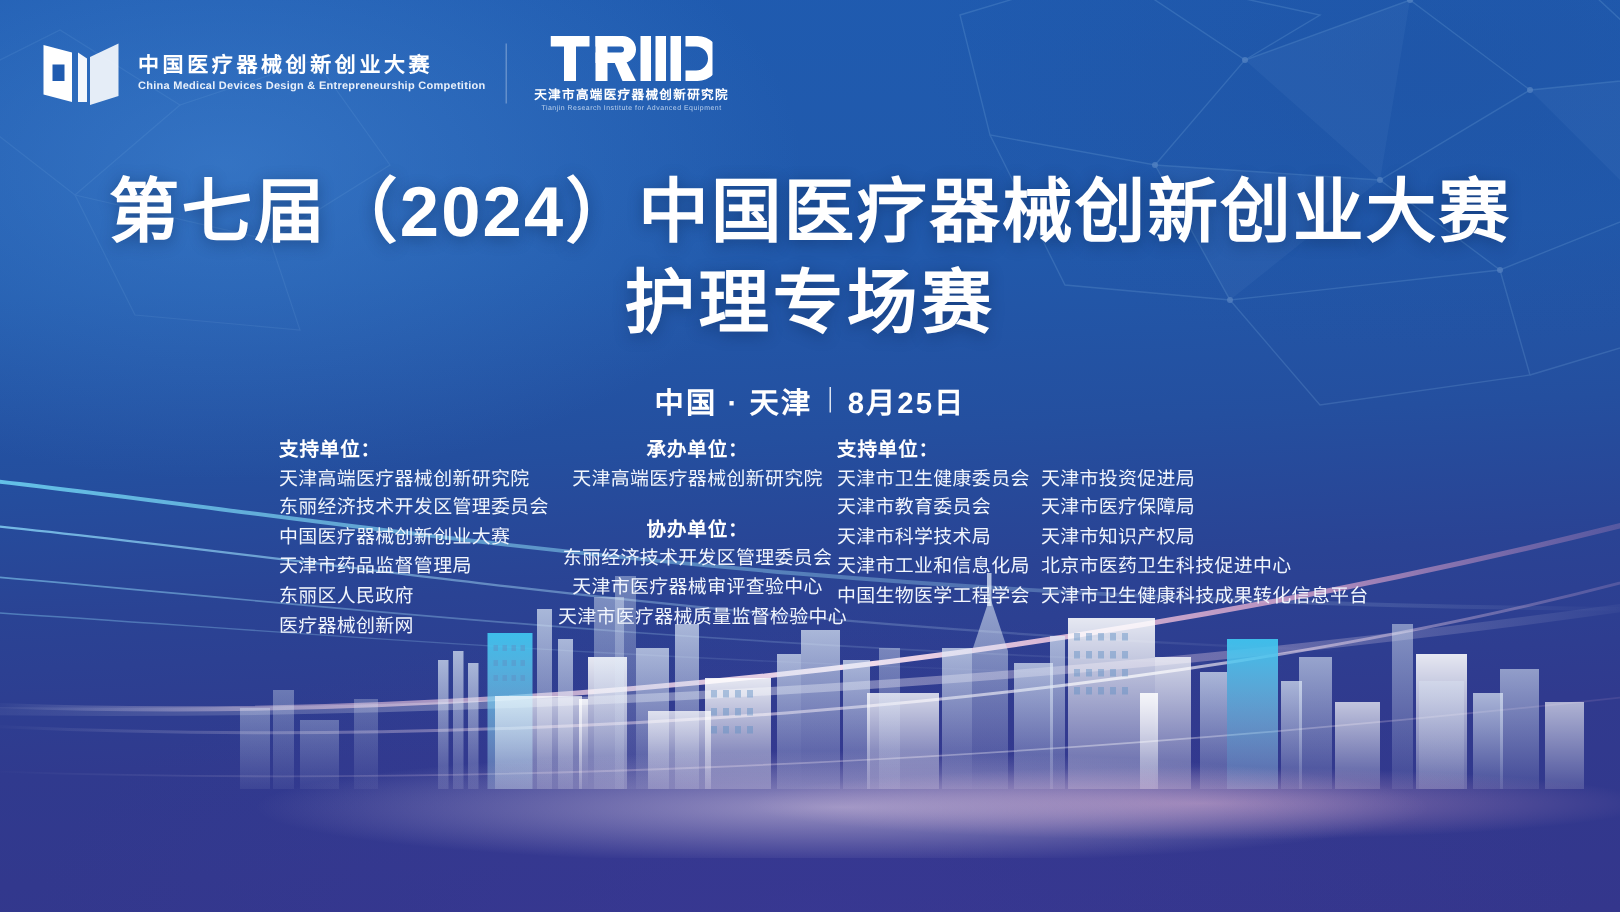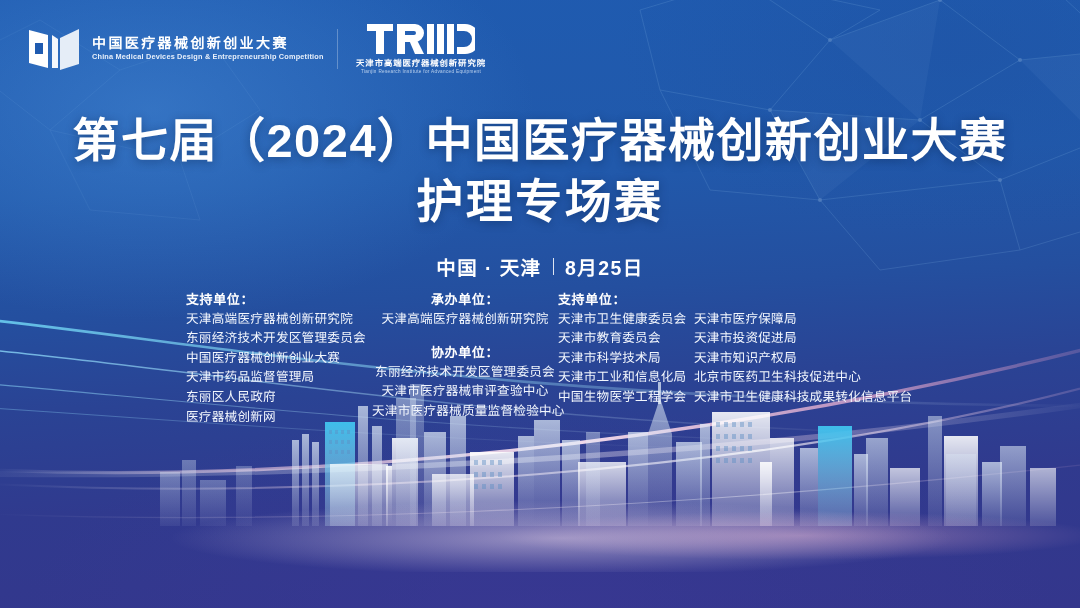--- a/index.html
+++ b/index.html
@@ -468,22 +468,22 @@
         <div class="org-item">天津市教育委员会</div>
         <div class="org-item">天津市科学技术局</div>
         <div class="org-item">天津市工业和信息化局</div>
         <div class="org-item">中国生物医学工程学会</div>
       </div>
     </div>
 
     <div class="org-col col-4">
       <div class="org-group">
         <div class="org-head spacer-head">支持单位：</div>
+        <div class="org-item">天津市投资促进局</div>
         <div class="org-item">天津市医疗保障局</div>
-        <div class="org-item">天津市投资促进局</div>
         <div class="org-item">天津市知识产权局</div>
         <div class="org-item">北京市医药卫生科技促进中心</div>
         <div class="org-item">天津市卫生健康科技成果转化信息平台</div>
       </div>
     </div>
 
   </div>
 
 </div>
 

